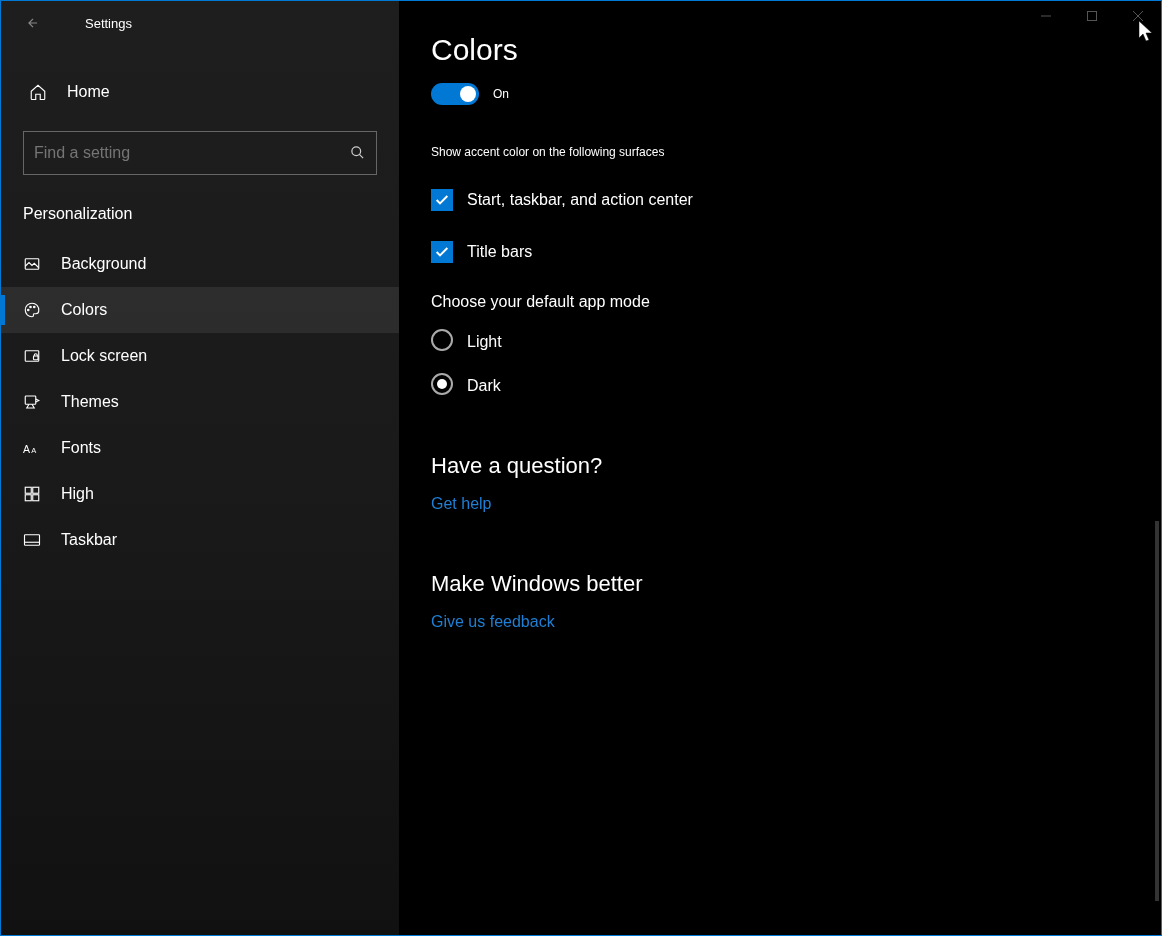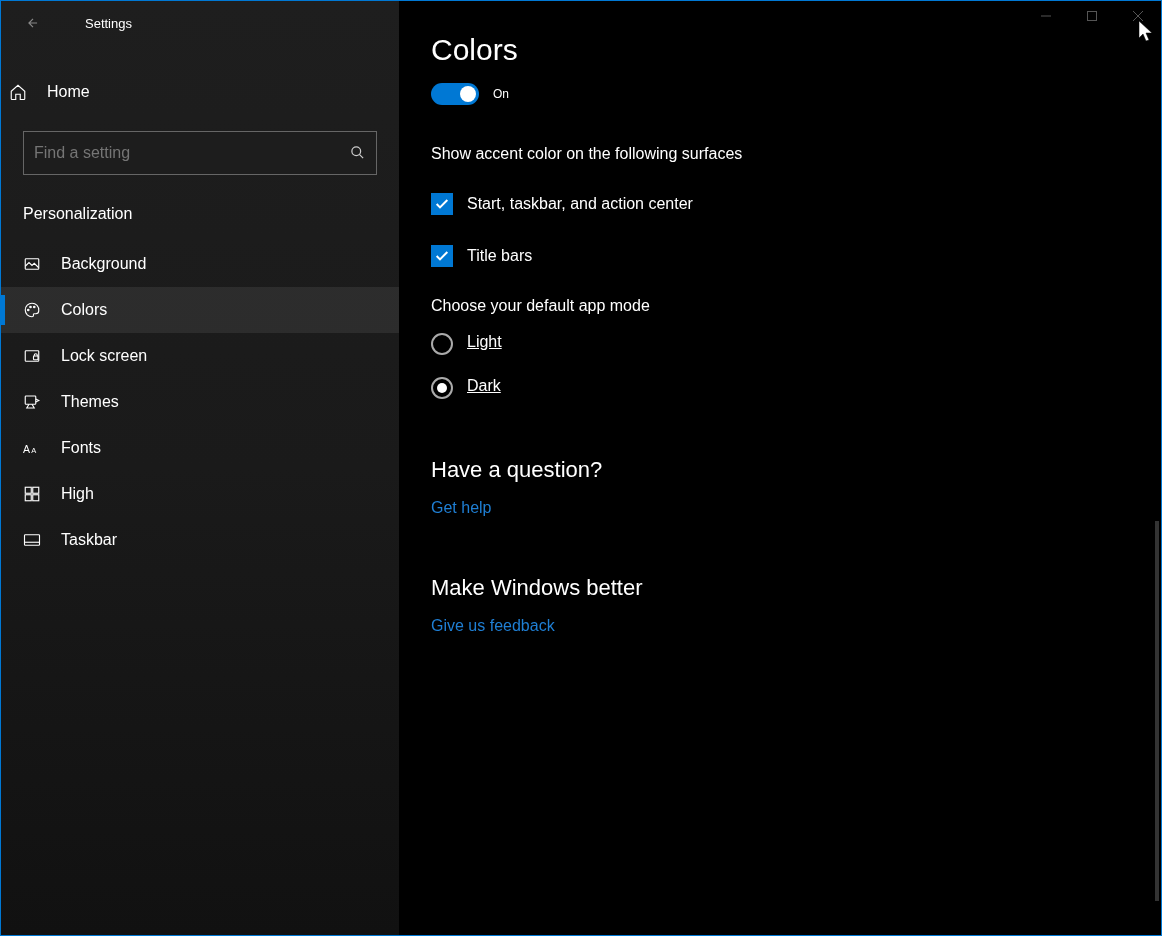--- a/index.html
+++ b/index.html
@@ -3,21 +3,21 @@
   <meta charset="utf-8">
   <style>
     * { margin: 0; padding: 0; box-sizing: border-box; font-family: "Segoe UI", -apple-system, sans-serif; }
     body { background: #000; color: #fff; width: 1162px; height: 936px; overflow: hidden; display: flex; border: 1px solid #0078d4; }
     
     
     .sidebar { width: 398px; background: linear-gradient(180deg, #1e1e1e 0%, #1a1a1a 50%, #111 100%); display: flex; flex-direction: column; padding-top: 8px; }
     .titlebar { display: flex; align-items: center; padding: 4px 8px 12px 20px; height: 36px; }
     .back-btn { width: 24px; height: 24px; display: flex; align-items: center; justify-content: center; color: #888; }
     .app-title { margin-left: 40px; font-size: 13px; color: #fff; }
-    .home-row { display: flex; align-items: center; padding: 10px 8px; margin-top: 28px; margin-bottom: 12px; cursor: pointer; }
+    .home-row { display: flex; align-items: center; padding: 10px 28px; margin-top: 28px; margin-bottom: 12px; cursor: pointer; }
     .home-icon { width: 18px; height: 18px; margin-right: 20px; }
     .home-label { font-size: 16px; }
     .search-box { margin: 8px 22px 20px 22px; height: 44px; border: 1px solid #666; background: #1d1d1d; display: flex; align-items: center; padding: 0 10px; }
     .search-input { flex: 1; background: transparent; border: none; color: #aaa; font-size: 16px; outline: none; }
     .search-icon { width: 16px; height: 16px; color: #aaa; }
     .section-title { font-size: 16px; font-weight: 400; padding: 10px 22px 18px 22px; }
     .nav { list-style: none; }
     .nav-item { display: flex; align-items: flex-start; padding: 14px 22px; cursor: pointer; position: relative; }
     .nav-item.active { background: rgba(255,255,255,0.08); }
     .nav-item.active::before { content: ""; position: absolute; left: 0; top: 8px; bottom: 8px; width: 4px; background: #0078d4; }
@@ -26,26 +26,26 @@
     
     
     .main { flex: 1; background: #000; padding: 34px 30px 0 32px; overflow-y: auto; position: relative; }
     .win-controls { position: absolute; top: 0; right: 0; display: flex; }
     .win-ctrl { width: 46px; height: 30px; display: flex; align-items: center; justify-content: center; color: #555; cursor: pointer; }
     .page-title { font-size: 30px; font-weight: 400; margin-bottom: 18px; line-height: 1; }
     .toggle-row { display: flex; align-items: center; margin-bottom: 40px; }
     .toggle { width: 48px; height: 22px; background: #0078d4; border-radius: 11px; position: relative; cursor: pointer; margin-right: 14px; }
     .toggle .knob { position: absolute; right: 3px; top: 3px; width: 16px; height: 16px; background: #fff; border-radius: 50%; }
     .toggle-label { font-size: 12px; }
-    .section-head { font-size: 16px; margin-bottom: 18px; margin-top: 12px; }
+    .section-head { font-size: 12px; margin-bottom: 18px; margin-top: 12px; }
     .check-row { display: flex; align-items: center; margin-bottom: 22px; cursor: pointer; margin-top: 30px; }
     .checkbox { width: 22px; height: 22px; background: #0078d4; margin-right: 14px; display: flex; align-items: center; justify-content: center; }
     .check-label { font-size: 16px; }
     .appmode-head { font-size: 16px; margin-top: 30px; margin-bottom: 18px; }
-    .radio-row { display: flex; align-items: flex-start; margin-bottom: 22px; cursor: pointer; text-decoration: underline; }
+    .radio-row { display: flex; align-items: flex-end; margin-bottom: 22px; cursor: pointer; }
     .radio { width: 22px; height: 22px; border: 2px solid #aaa; border-radius: 50%; margin-right: 14px; display: flex; align-items: center; justify-content: center; }
     .radio.selected .dot { width: 10px; height: 10px; background: #fff; border-radius: 50%; }
     .radio-label { font-size: 16px; }
     .subsection { margin-top: 58px; }
     .subsection-title { font-size: 22px; font-weight: 400; margin-bottom: 16px; }
     .link { font-size: 16px; color: #1f7fd4; display: block; margin-bottom: 18px; cursor: pointer; }
     
     .cursor { position: absolute; top: 20px; left: 740px; color: #fff; pointer-events: none; }
     
     

